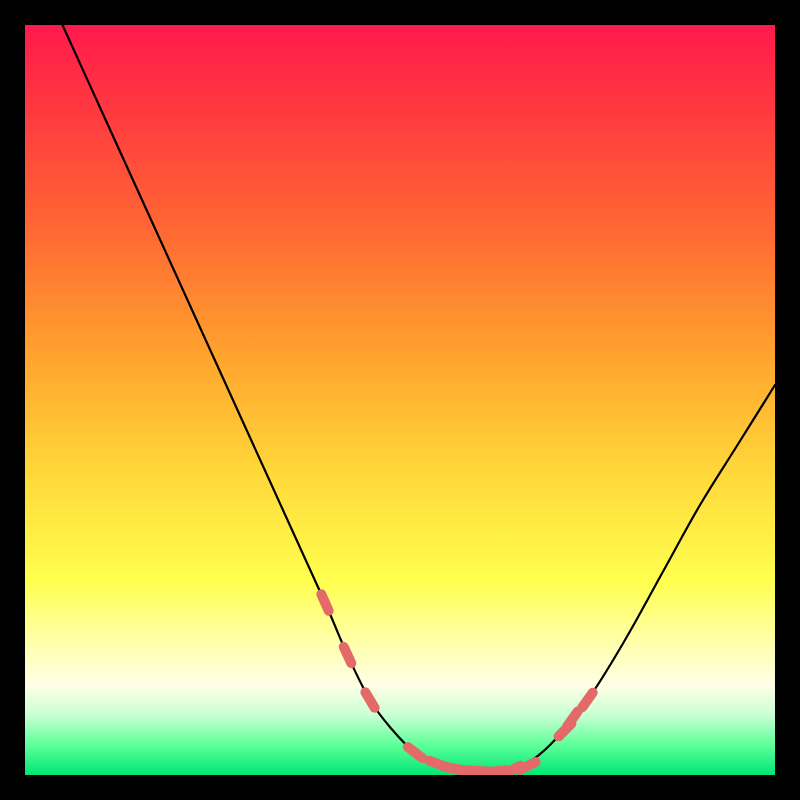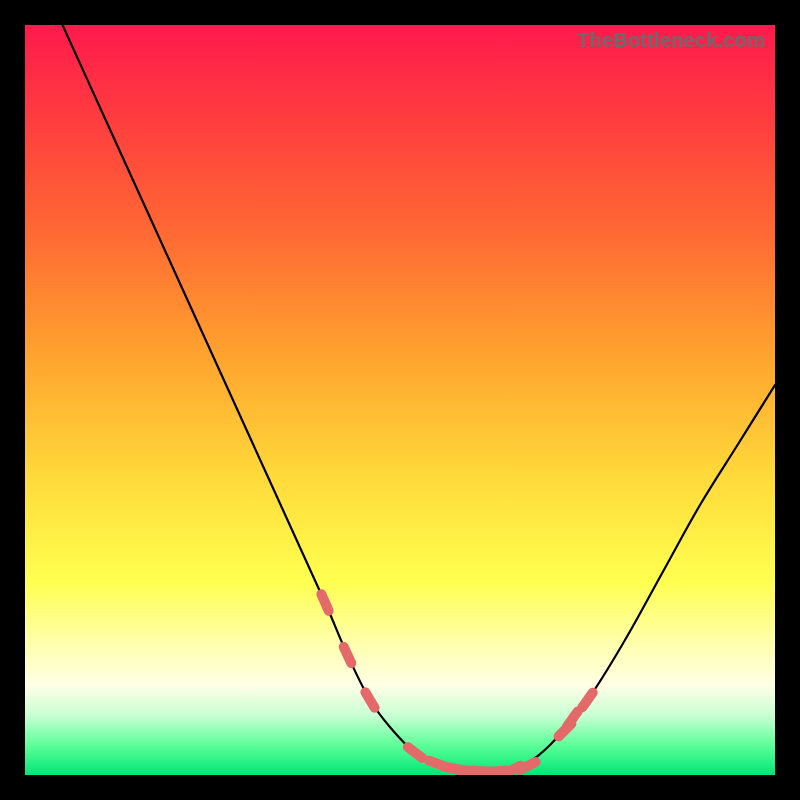--- a/index.html
+++ b/index.html
@@ -60,21 +60,20 @@
     stroke: #e46a6a;
     stroke-width: 10;
     stroke-linecap: round;
   }
 </style>
 </head>
 <body>
 
 <div class="canvas">
   <div class="plot-area">
-    <div class="watermark">TheBottleneck.com</div>
     <svg class="curve" viewBox="0 0 750 750">
       <path id="curvePath" class="curve-path" d="M 37.5 0 C 44.25 14.85, 61.5 52.8, 75 82.5 C 88.5 112.2, 99 135.3, 112.5 165 C 126 194.7, 136.5 217.79999999999995, 150 247.49999999999994 C 163.5 277.19999999999993, 174 300.29999999999995, 187.5 329.99999999999994 C 201 359.69999999999993, 211.5 382.8, 225 412.5 C 238.5 442.2, 249 465.3, 262.5 495 C 276 524.7, 289.2 553.2, 300 577.5 C 310.8 601.8, 314.4 612.45, 322.5 630 C 330.6 647.55, 336.9 661.5, 345 675 C 353.1 688.5, 359.4 695.55, 367.5 705 C 375.6 714.45, 381.9 721.425, 390 727.5 C 398.1 733.575, 404.4000000000001 735.78, 412.50000000000006 738.75 C 420.6 741.72, 428.24999999999994 742.65, 434.99999999999994 744 C 441.74999999999994 745.35, 443.25 745.845, 450 746.25 C 456.75 746.655, 464.4 746.925, 472.5 746.25 C 480.6 745.575, 485.55 747.225, 495 742.5 C 504.45 737.775, 512.85 732.15, 525 720 C 537.15 707.85, 549 693.9, 562.5 675 C 576 656.1, 586.5 637.95, 600 615 C 613.5 592.05, 624 571.8, 637.5 547.5 C 651 523.2, 661.5 502.95, 675 480 C 688.5 457.05, 699 441.6, 712.5 420 C 726 398.4, 743.25 370.8, 750 360"></path>
       <g id="markersGroup">
           <line x1="296.34475380551896" y1="569.2756960624176" x2="303.65524619448104" y2="585.7243039375824" class="marker"></line>
           <line x1="318.72847640284425" y1="621.828365539496" x2="326.27152359715575" y2="638.171634460504" class="marker"></line>
           <line x1="340.36953820115224" y1="667.282563668587" x2="349.63046179884776" y2="682.717436331413" class="marker"></line>
           <line x1="382.8" y1="722.1" x2="397.2" y2="732.9" class="marker"></line>
           <line x1="404.0501131570206" y1="735.6517081575741" x2="420.94988684297954" y2="741.8482918424259" class="marker"></line>
           <line x1="418.6747739187817" y1="741.4849547837564" x2="436.3252260812182" y2="745.0150452162436" class="marker"></line>
           <line x1="433.51615639080796" y1="744.9609693834485" x2="451.48384360919204" y2="746.0390306165515" class="marker"></line>

